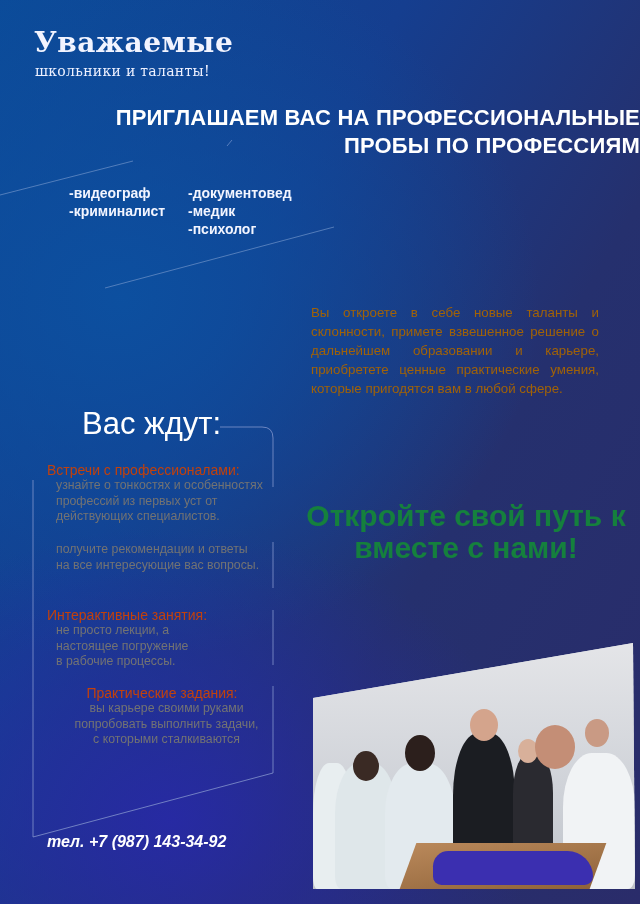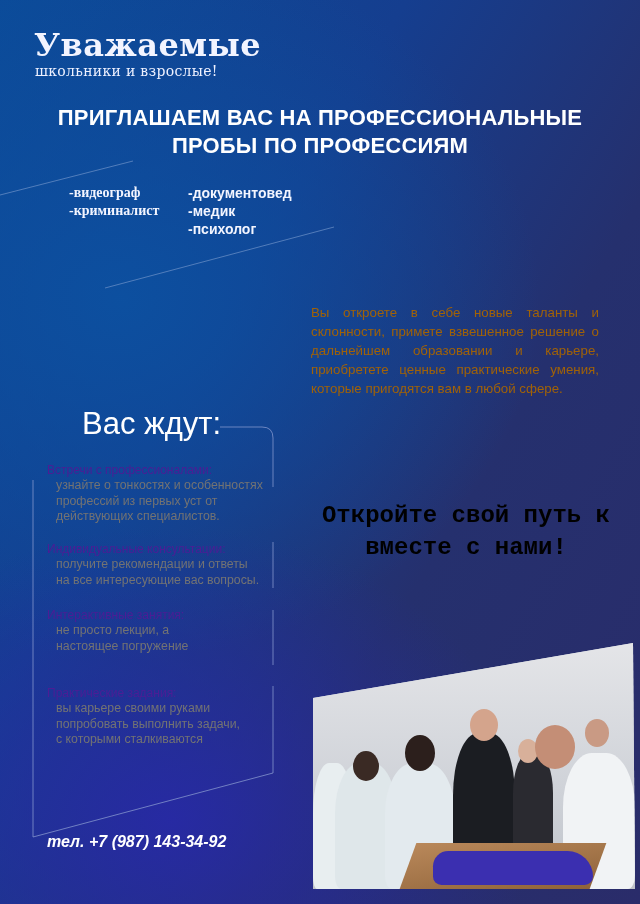--- a/index.html
+++ b/index.html
@@ -8,44 +8,44 @@
       font-family: "Liberation Sans", sans-serif;
       background:
         radial-gradient(ellipse 520px 420px at 170px 820px, rgba(40,40,170,0.85) 0%, rgba(40,40,170,0) 70%),
         radial-gradient(ellipse 560px 480px at 120px 300px, rgba(12,80,160,0.95) 0%, rgba(12,80,160,0) 75%),
         linear-gradient(120deg, #0b4b99 0%, #153e8f 35%, #25306e 65%, #2a2c6a 100%);
       color: #fff;
     }
     .abs { position: absolute; }
     .greeting-title {
       left: 34px; top: 26px; font-family: "DejaVu Serif", serif;
-      font-size: 32px; font-weight: bold; letter-spacing: 0.5px; color: #f2f4ff;
+      font-size: 28px; font-weight: bold; letter-spacing: 0.5px; color: #f2f4ff;
     }
     .greeting-sub {
       left: 35px; top: 63px; font-family: "DejaVu Serif", serif;
       font-size: 14px; color: #eef1ff; letter-spacing: 0.3px;
     }
     .headline {
-      left: 0; width: 640px; top: 104px; text-align: center;
+      left: 0; width: 640px; top: 104px; text-align: right;
       font-size: 22px; font-weight: bold; line-height: 28px; color: #fff;
       letter-spacing: 0.2px;
     }
     .prof-col { font-size: 14px; font-weight: bold; line-height: 18px; color: #f3f5ff; }
     .prof-col div { white-space: nowrap; }
     .intro {
       left: 311px; top: 303px; width: 288px; font-size: 13.3px; line-height: 19px;
       color: #a16207; text-align: justify;
     }
     .wait-title { left: 54px; top: 406px; font-size: 31px; color: #fff; margin-left: 28px; }
     .benefit { left: 47px; width: 230px; }
-    .benefit .b-title { font-size: 12px; color: #4c1d95; line-height: 15px; white-space: nowrap; }
+    .benefit .b-title { font-size: 14px; color: #c2410c; line-height: 15px; white-space: nowrap; }
     .benefit .b-text { font-size: 12.3px; color: #737373; line-height: 15.5px; padding-left: 9px; white-space: nowrap; }
     .cta {
       left: 300px; top: 500px; width: 332px; text-align: center;
-      font-size: 24px; font-weight: bold; line-height: 32px; color: #000000; font-family: Liberation Mono, monospace;
+      font-size: 30px; font-weight: bold; line-height: 32px; color: #15803d;
     }
     .phone { left: 47px; top: 833px; font-size: 16px; font-weight: bold; color: #fff; font-style: italic; }
     svg.deco { position: absolute; left: 0; top: 0; }
     .photo {
       left: 313px; top: 643px; width: 322px; height: 246px;
       clip-path: polygon(0 55px, 320px 0, 322px 246px, 0 246px);
       background: #cfd4dc; overflow: hidden;
     }
     .photo .wall { position:absolute; left:0; top:0; width:100%; height:100%;
       background: linear-gradient(180deg,#e4e5e8 0%, #cfd2d8 60%, #bfc3ca 100%); }
@@ -66,28 +66,28 @@
 
   <path d="M220 427 H262 Q273 427 273 438 V487" fill="none" stroke="#8a9bd0" stroke-width="1" opacity="0.75"></path>
   <line x1="273" y1="542" x2="273" y2="588" stroke="#8a9bd0" stroke-width="1" opacity="0.75"></line>
   <line x1="273" y1="610" x2="273" y2="665" stroke="#8a9bd0" stroke-width="1" opacity="0.75"></line>
   <line x1="273" y1="686" x2="273" y2="773" stroke="#8a9bd0" stroke-width="1" opacity="0.75"></line>
   <line x1="273" y1="773" x2="33" y2="837" stroke="#8a9bd0" stroke-width="1" opacity="0.75"></line>
   <line x1="33" y1="480" x2="33" y2="837" stroke="#8a9bd0" stroke-width="1" opacity="0.75"></line>
 </svg>
 
 <div class="abs greeting-title">Уважаемые</div>
-<div class="abs greeting-sub">школьники и взрослые!</div>
+<div class="abs greeting-sub">школьники и таланты!</div>
 
 <div class="abs headline">
   <div>ПРИГЛАШАЕМ ВАС НА ПРОФЕССИОНАЛЬНЫЕ</div>
   <div>ПРОБЫ ПО ПРОФЕССИЯМ</div>
 </div>
 
-<div class="abs prof-col" style="left:69px; top:184px;font-family:Liberation Serif, serif;">
+<div class="abs prof-col" style="left:69px; top:184px;">
   <div>-видеограф</div>
   <div>-криминалист</div>
 </div>
 <div class="abs prof-col" style="left:188px; top:184px;">
   <div>-документовед</div>
   <div>-медик</div>
   <div>-психолог</div>
 </div>
 
 <div class="abs intro">Вы откроете в себе новые таланты и склонности, примете взвешенное решение о дальнейшем образовании и карьере, приобретете ценные практические умения, которые пригодятся вам в любой сфере.</div>
@@ -95,32 +95,32 @@
 <div class="abs wait-title">Вас ждут:</div>
 
 <div class="abs benefit" style="top:463px;">
   <div class="b-title">Встречи с профессионалами:</div>
   <div class="b-text">узнайте о тонкостях и особенностях</div>
   <div class="b-text">профессий из первых уст от</div>
   <div class="b-text">действующих специалистов.</div>
 </div>
 
 <div class="abs benefit" style="top:542px;">
-  <div class="b-title">Индивидуальные консультации:</div>
   <div class="b-text">получите рекомендации и ответы</div>
   <div class="b-text">на все интересующие вас вопросы.</div>
 </div>
 
 <div class="abs benefit" style="top:608px;">
   <div class="b-title">Интерактивные занятия:</div>
   <div class="b-text">не просто лекции, а</div>
   <div class="b-text">настоящее погружение</div>
+  <div class="b-text">в рабочие процессы.</div>
 </div>
 
-<div class="abs benefit" style="top:686px;">
+<div class="abs benefit" style="top:686px;text-align:center;">
   <div class="b-title">Практические задания:</div>
   <div class="b-text">вы карьере своими руками</div>
   <div class="b-text">попробовать выполнить задачи,</div>
   <div class="b-text">с которыми сталкиваются</div>
 </div>
 
 <div class="abs cta">
   <div>Откройте свой путь к</div>
   <div>вместе с нами!</div>
 </div>

